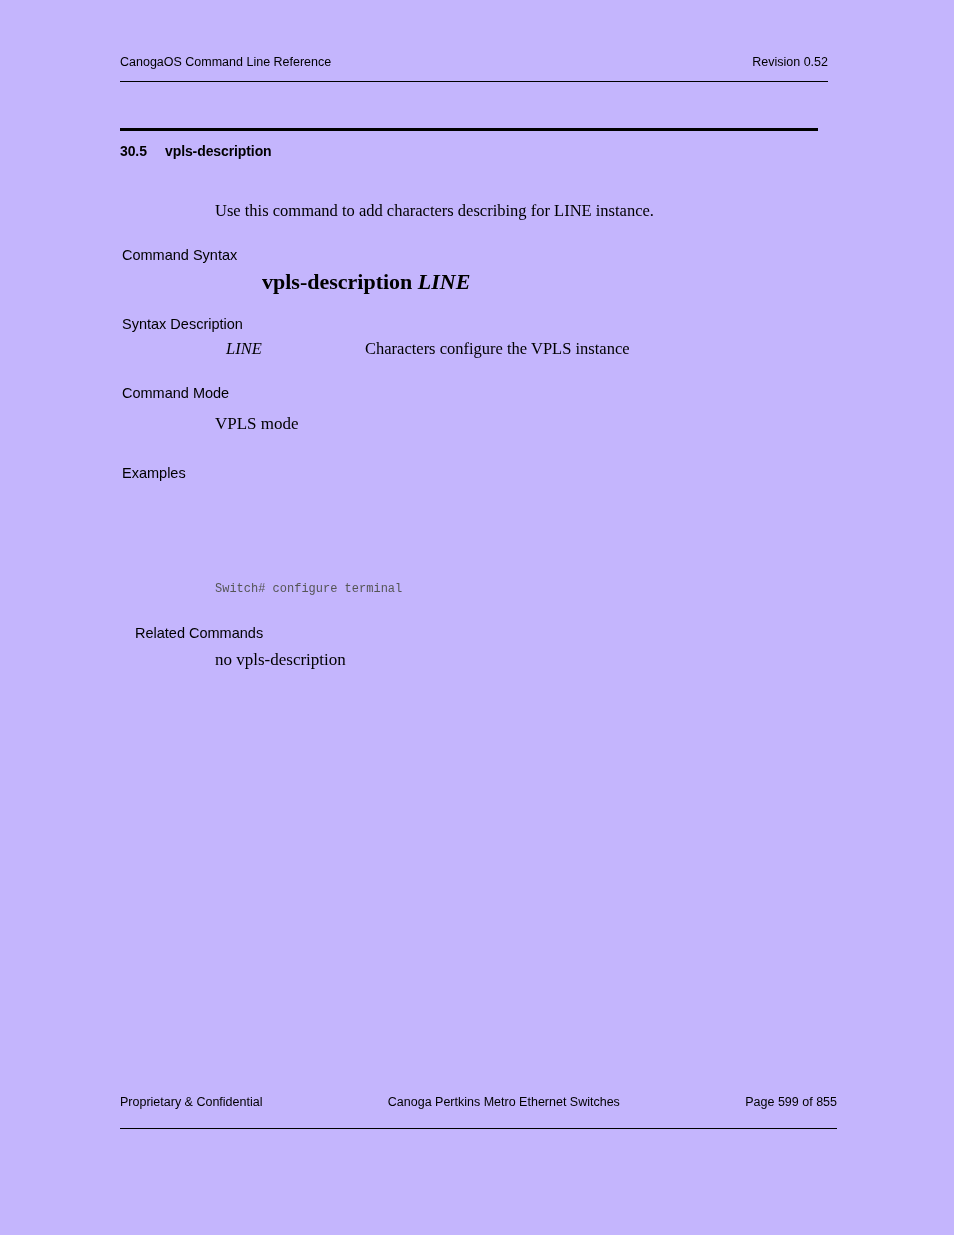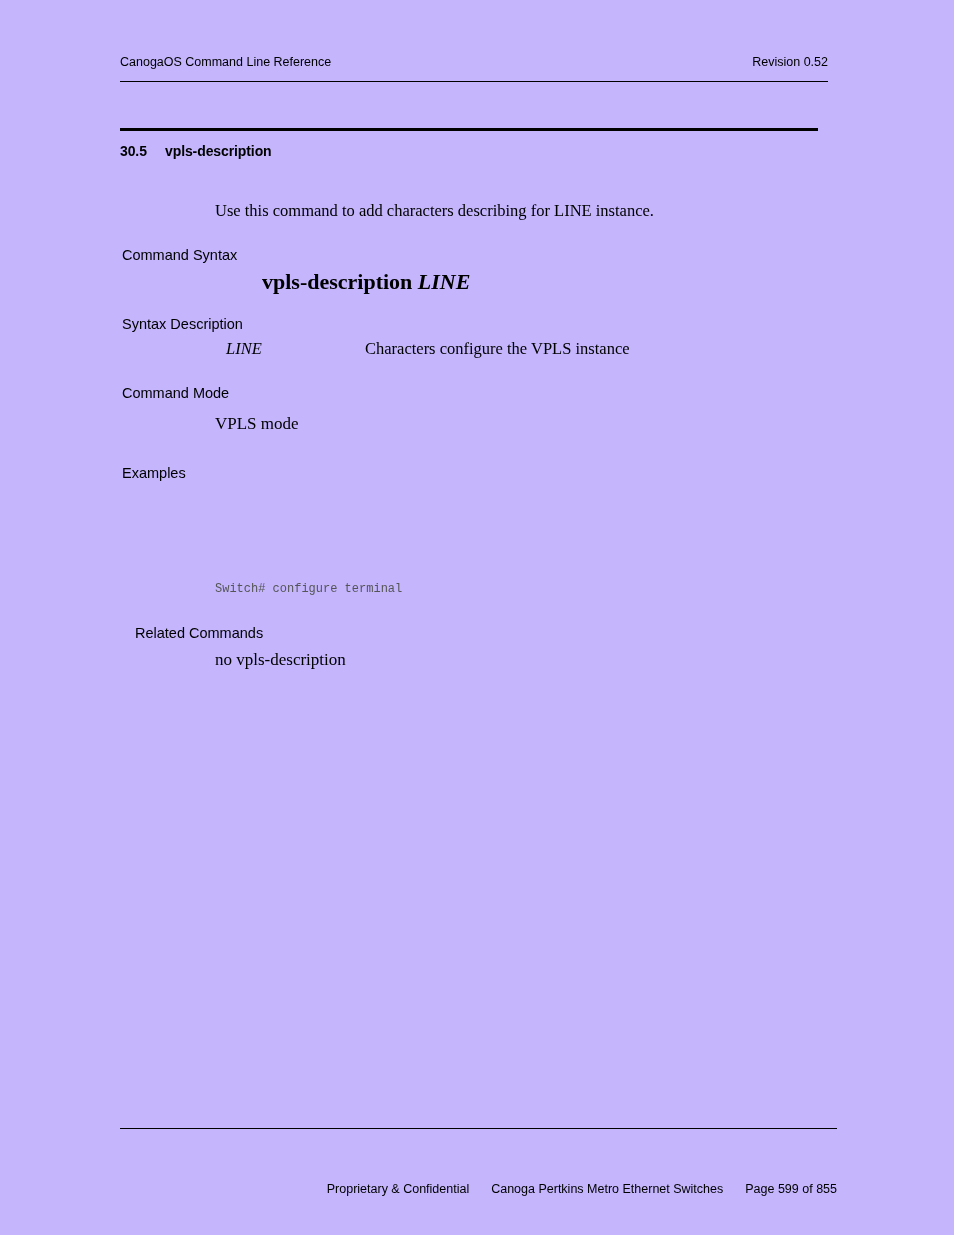--- a/index.html
+++ b/index.html
@@ -148,26 +148,26 @@
     position: absolute;
     left: 120px;
     top: 1128px;
     width: 717px;
     height: 1px;
     background: #000;
   }
   .page-footer {
     position: absolute;
     left: 120px;
-    top: 1182px;
+    top: 1095px;
     width: 717px;
     font-family: "Liberation Sans", sans-serif;
     font-size: 12.5px;
     display: flex;
-    justify-content: flex-end;
+    justify-content: space-between;
     gap: 22px;
   }
   .page-footer .mid { }
 </style>
 </head>
 <body>
 
 <div class="page">
 
   <div class="page-header">

